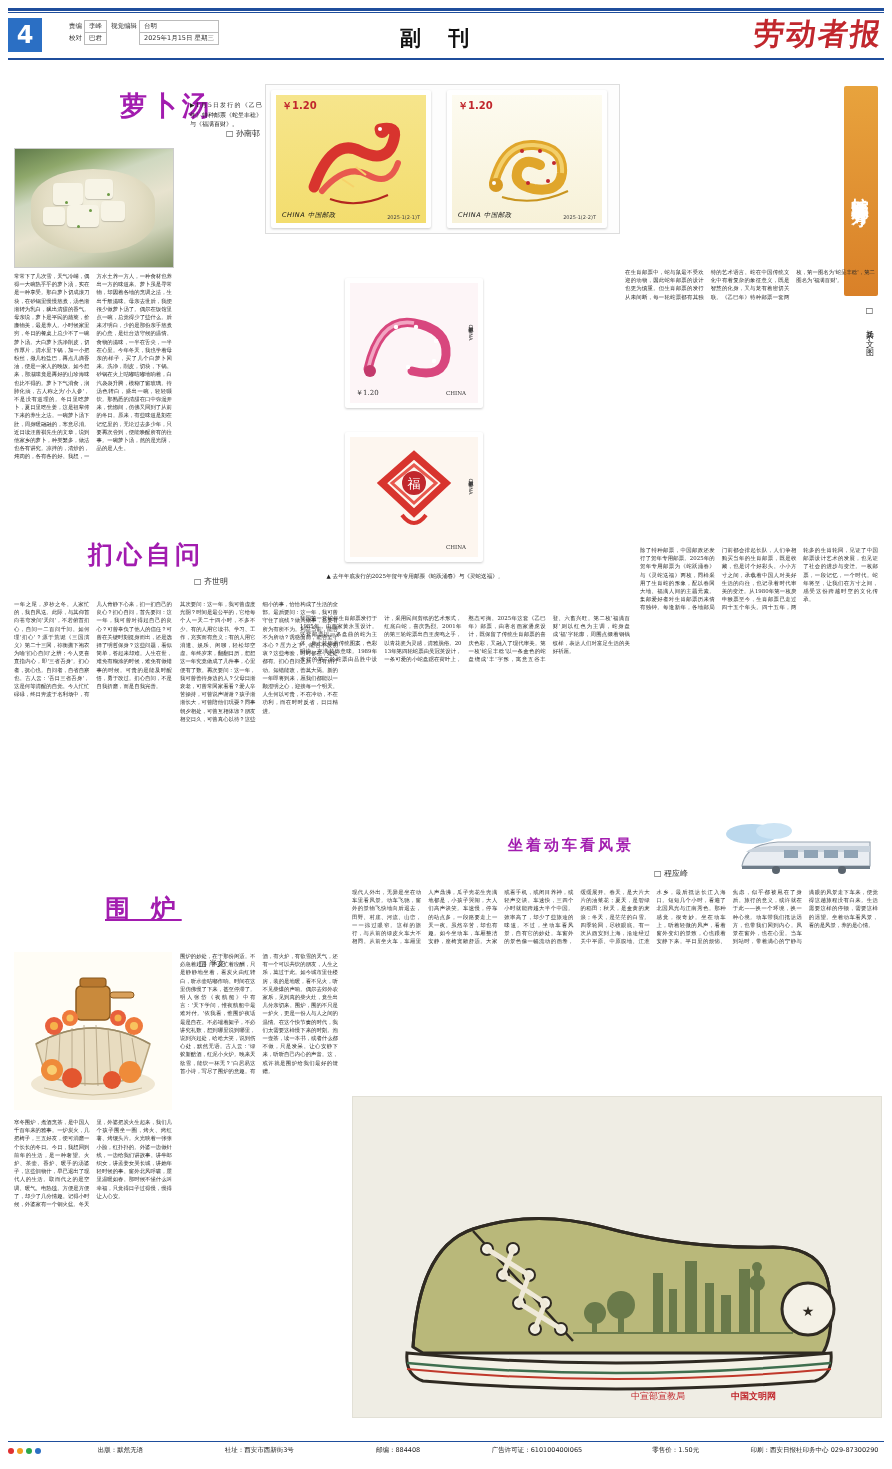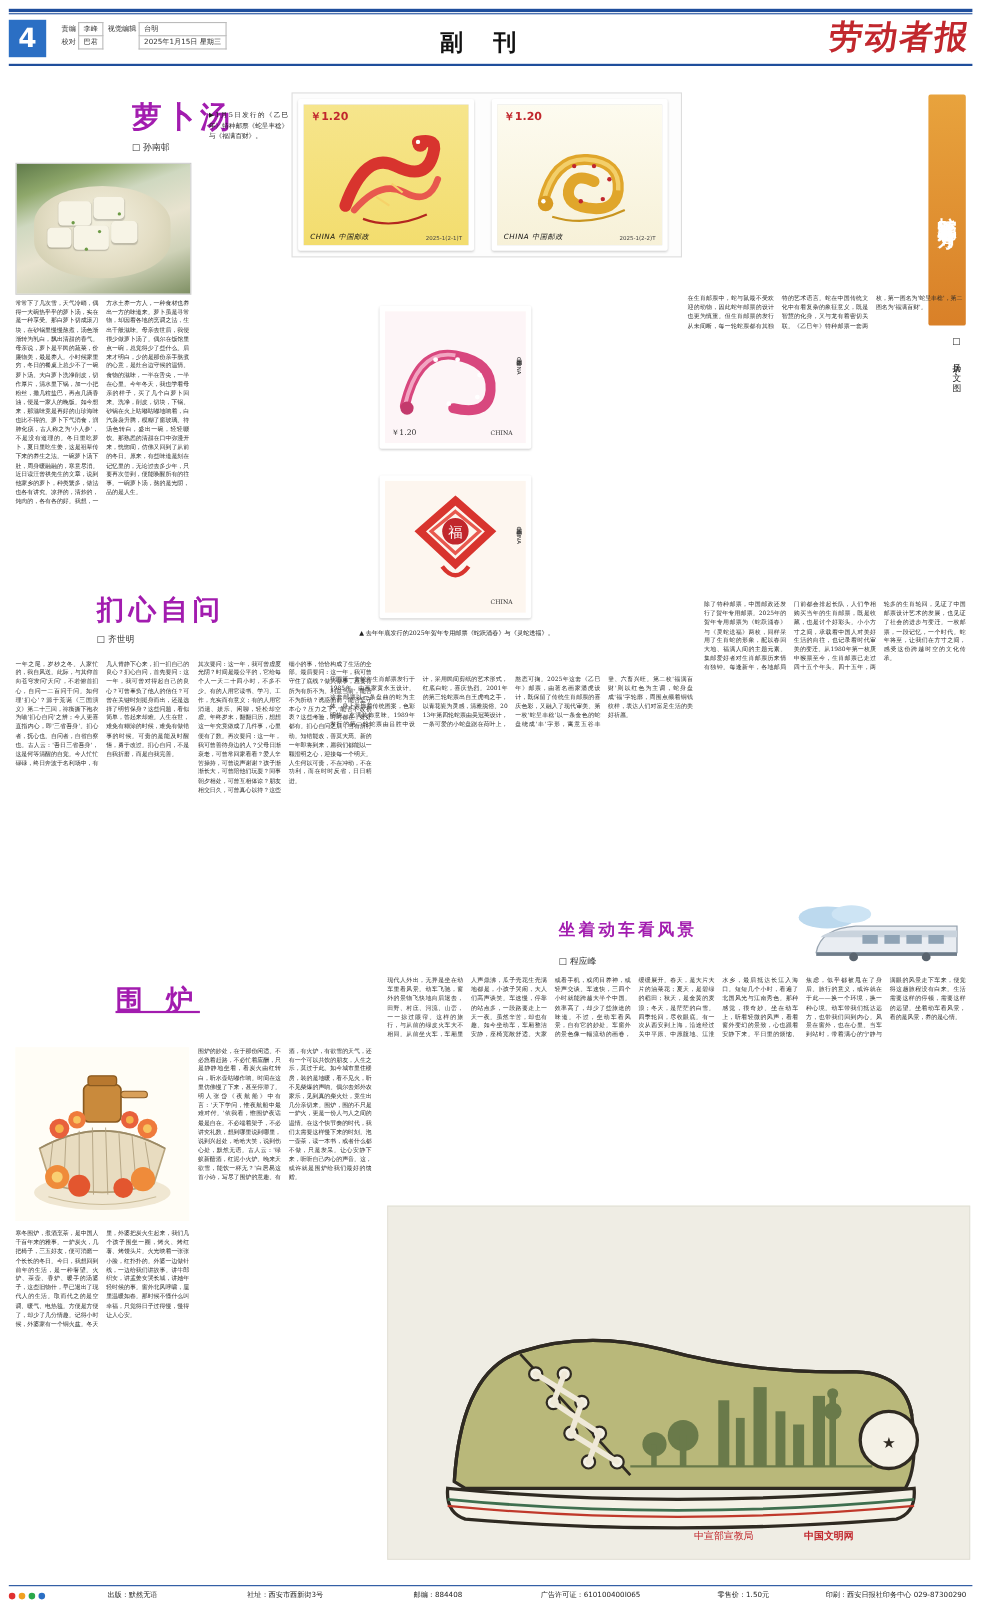--- a/index.html
+++ b/index.html
@@ -13,21 +13,21 @@
   }
   .page{position:relative;width:892px;height:1469px;}
 
   
   .masthead{position:absolute;left:0;top:0;width:892px;height:62px;}
   .mast-rule{position:absolute;left:8px;top:8px;width:876px;height:3px;background:#1f4e9c;}
   .mast-rule2{position:absolute;left:8px;top:12px;width:876px;height:1px;background:#1f4e9c;}
   .pagenum{position:absolute;left:8px;top:18px;width:34px;height:34px;background:#2b6fc4;color:#fff;
     font-size:24px;font-weight:bold;display:flex;align-items:center;justify-content:center;}
   .credits{position:absolute;left:52px;top:20px;font-size:6.5px;color:#333;line-height:11px;}
-  .credits table{border-collapse:collapse;}
+  .credits table{border-collapse:collapse;margin-left:13px;}
   .credits td{padding:0 4px;border:0.5px solid #bbb;white-space:nowrap;font-size:6.5px;}
   .credits td.nb{border:none;padding-right:2px;}
   .section-title{position:absolute;left:400px;top:24px;font-size:21px;letter-spacing:10px;
     font-family:"DejaVu Serif","Liberation Serif",serif;font-weight:bold;color:#111;}
   .logo{position:absolute;right:10px;top:14px;font-size:30px;font-weight:bold;color:#c1272d;
     font-family:"DejaVu Serif","Liberation Serif",serif;letter-spacing:2px;
     transform:skewX(-8deg);}
   .mast-bottom{position:absolute;left:8px;top:58px;width:876px;height:2px;background:#1f4e9c;}
 
   
@@ -35,21 +35,21 @@
     font-size:5.4px;line-height:8.2px;color:#2a2a2a;text-align:justify;
     font-family:"DejaVu Serif","Liberation Serif",serif;
     column-gap:7px;
     word-break:break-all;
     overflow:hidden;
   }
   .headline{
     font-family:"DejaVu Serif","Liberation Serif",serif;
     font-weight:bold;color:#a21caf;
   }
-  .byline{font-size:7px;color:#333;text-align:left;font-family:"DejaVu Serif","Liberation Serif",serif;}
+  .byline{font-size:7px;color:#333;text-align:right;font-family:"DejaVu Serif","Liberation Serif",serif;}
 
   
   .art-luobo-title{position:absolute;left:120px;top:88px;font-size:27px;letter-spacing:4px;}
   .art-luobo-by{position:absolute;left:120px;top:128px;width:140px;font-size:8px;}
   .photo-soup{position:absolute;left:14px;top:148px;width:158px;height:118px;border:1px solid #ccc;
     background:linear-gradient(160deg,#5f7a4a 0%,#8fa86b 18%,#cfd8c0 34%,#e8e3cf 55%,#cfd2b8 75%,#7e8f63 100%);
     overflow:hidden;}
   .soup-bowl{position:absolute;left:16px;top:20px;width:124px;height:84px;border-radius:50%/40%;
     background:radial-gradient(ellipse at 50% 40%,#f3f0df 0%,#e3ddc4 55%,#c8c6a6 100%);}
   .soup-chunk{position:absolute;background:#f7f4e6;border-radius:4px;box-shadow:0 1px 1px rgba(0,0,0,.18);}

